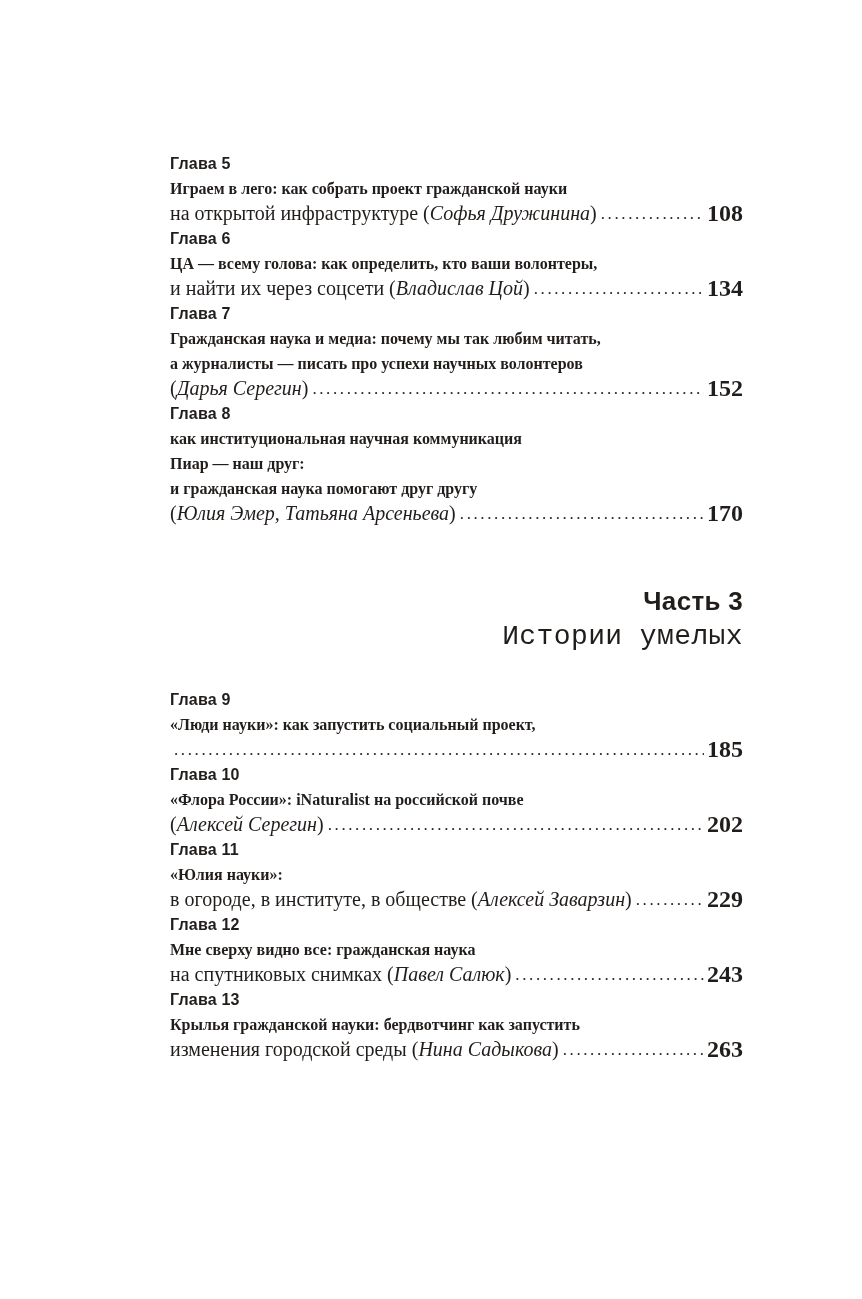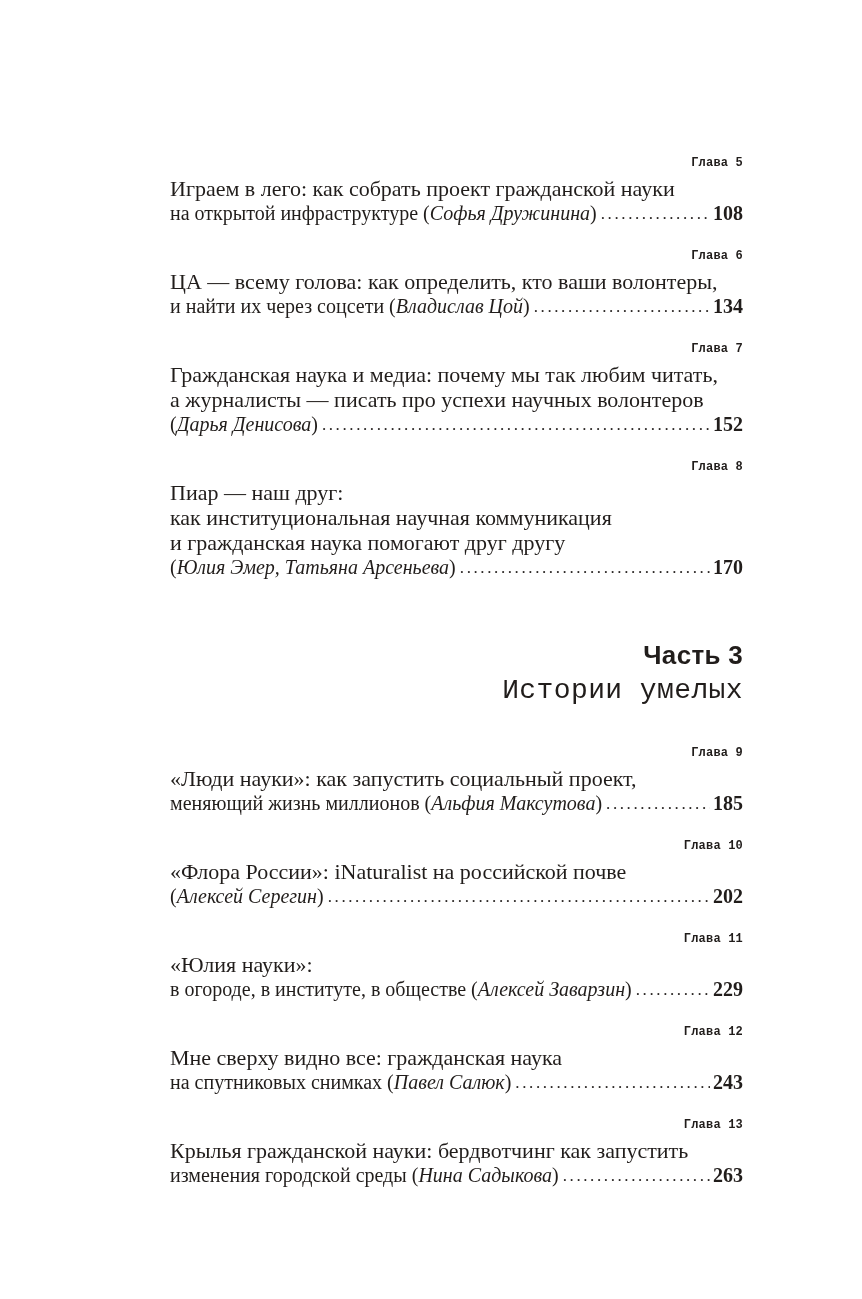--- a/index.html
+++ b/index.html
@@ -24,33 +24,33 @@
     position: absolute;
     left: 170px;
     top: 151px;
     width: 573px;
   }
   .entry {
     font-size: 20px;
     line-height: 25px;
   }
   .entry + .entry {
-    margin-top: 18px;
+    margin-top: 0;
   }
   .chapter-label {
-    font-family: Liberation Mono, monospace;
+    font-family: Liberation Sans, sans-serif;
     font-weight: 700;
-    font-size: 12px;
+    font-size: 16px;
     line-height: 25px;
     letter-spacing: 0.2px;
-    text-align: right;
   }
   .title-line {
-    font-size: 22px;
+    font-size: 16px;
     line-height: 25px;
+    font-weight: bold;
   }
   .toc-final {
     display: flex;
     align-items: flex-end;
     line-height: 25px;
   }
   .final-text {
     white-space: nowrap;
     font-size: 20px;
   }
@@ -63,21 +63,21 @@
     overflow: hidden;
     white-space: nowrap;
     font-size: 17px;
     letter-spacing: 2.6px;
     margin-left: 4px;
     margin-right: 3px;
     color: #2a2624;
   }
   .pagenum {
     font-weight: 700;
-    font-size: 20px;
+    font-size: 24px;
     white-space: nowrap;
   }
   .part {
     text-align: right;
     margin-top: 58px;
     margin-bottom: 32px;
   }
   .part-label {
     font-family: "Liberation Sans", "DejaVu Sans", sans-serif;
     font-weight: 700;
@@ -116,49 +116,48 @@
             <span class="final-text">и найти их через соцсети (<em class="author">Владислав Цой</em>)</span>
             <span class="leader">................................................................................................................................................................</span>
             <span class="pagenum">134</span>
           </div>
         </div>
         <div class="entry">
           <div class="chapter-label">Глава 7</div>
           <div class="title-line">Гражданская наука и медиа: почему мы так любим читать,</div>
           <div class="title-line">а журналисты — писать про успехи научных волонтеров</div>
           <div class="toc-final">
-            <span class="final-text">(<em class="author">Дарья Денисова</em>)</span>
+            <span class="final-text">(<em class="author">Дарья Серегин</em>)</span>
             <span class="leader">................................................................................................................................................................</span>
             <span class="pagenum">152</span>
           </div>
         </div>
         <div class="entry">
           <div class="chapter-label">Глава 8</div>
+          <div class="title-line">как институциональная научная коммуникация</div>
           <div class="title-line">Пиар — наш друг:</div>
-          <div class="title-line">как институциональная научная коммуникация</div>
           <div class="title-line">и гражданская наука помогают друг другу</div>
           <div class="toc-final">
             <span class="final-text">(<em class="author">Юлия Эмер, Татьяна Арсеньева</em>)</span>
             <span class="leader">................................................................................................................................................................</span>
             <span class="pagenum">170</span>
           </div>
         </div>
       </section>
 
     <div class="part">
       <div class="part-label">Часть 3</div>
       <div class="part-title">Истории умелых</div>
     </div>
 
     <section id="part3-entries">
         <div class="entry">
           <div class="chapter-label">Глава 9</div>
           <div class="title-line">«Люди науки»: как запустить социальный проект,</div>
           <div class="toc-final">
-            <span class="final-text">меняющий жизнь миллионов (<em class="author">Альфия Максутова</em>)</span>
             <span class="leader">................................................................................................................................................................</span>
             <span class="pagenum">185</span>
           </div>
         </div>
         <div class="entry">
           <div class="chapter-label">Глава 10</div>
           <div class="title-line">«Флора России»: iNaturalist на российской почве</div>
           <div class="toc-final">
             <span class="final-text">(<em class="author">Алексей Серегин</em>)</span>
             <span class="leader">................................................................................................................................................................</span>

